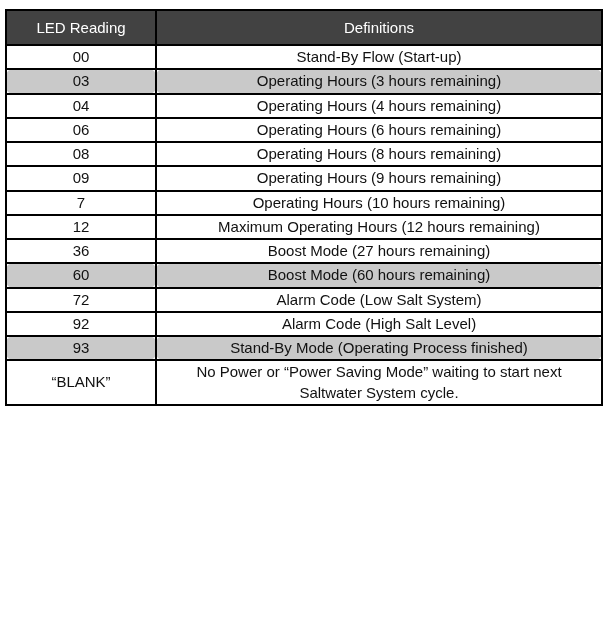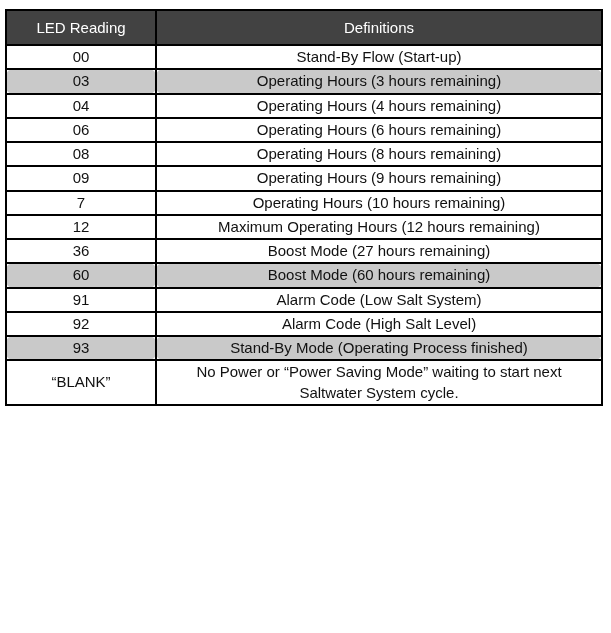--- a/index.html
+++ b/index.html
@@ -102,21 +102,21 @@
         </tr>
         <tr>
           <td class="col-led">36</td>
           <td class="col-def">Boost Mode (27 hours remaining)</td>
         </tr>
         <tr class="shaded">
           <td class="col-led">60</td>
           <td class="col-def">Boost Mode (60 hours remaining)</td>
         </tr>
         <tr>
-          <td class="col-led">91</td>
+          <td class="col-led">72</td>
           <td class="col-def">Alarm Code (Low Salt System)</td>
         </tr>
         <tr>
           <td class="col-led">92</td>
           <td class="col-def">Alarm Code (High Salt Level)</td>
         </tr>
         <tr class="shaded">
           <td class="col-led">93</td>
           <td class="col-def">Stand-By Mode (Operating Process finished)</td>
         </tr>

